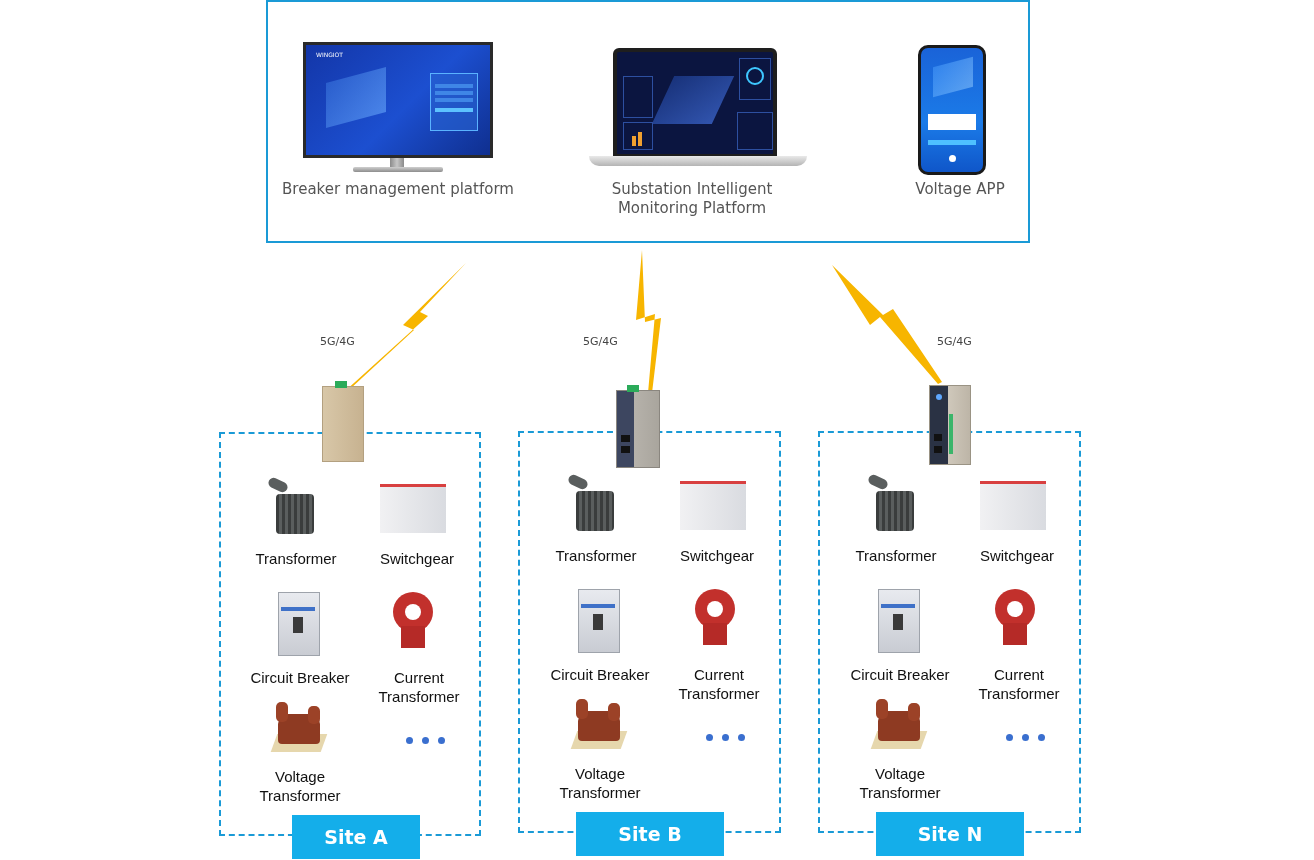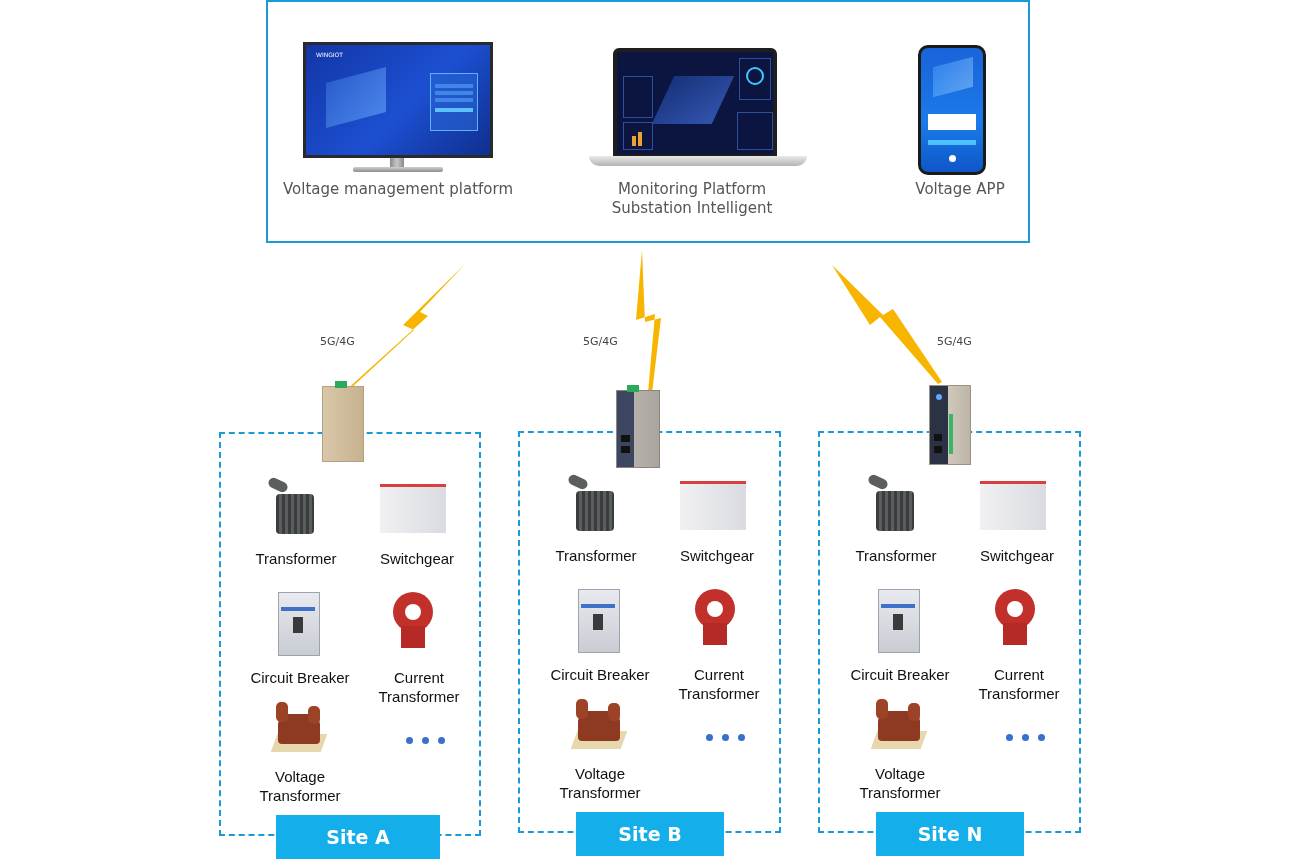--- a/index.html
+++ b/index.html
@@ -46,40 +46,40 @@
     <div class="abs" style="left:20px;top:30px;width:60px;height:45px;background:linear-gradient(135deg,#3b78e0,#6fb0ff);opacity:0.55;transform:skewY(-15deg);"></div>
     <div class="abs" style="left:124px;top:28px;width:46px;height:56px;border:1px solid #5ab3ff;background:rgba(40,100,210,0.6);">
       <div style="margin:10px 4px 3px;height:4px;background:#3f86e6;"></div>
       <div style="margin:3px 4px;height:4px;background:#3f86e6;"></div>
       <div style="margin:3px 4px;height:4px;background:#3f86e6;"></div>
       <div style="margin:6px 4px 0;height:4px;background:#5cc2ff;"></div>
     </div>
   </div>
   <div class="monitor-neck" style="left:390px;top:158px;width:14px;height:10px;"></div>
   <div class="monitor-base" style="left:353px;top:167px;width:90px;height:5px;"></div>
-  <div class="plat-label" style="left:266px;top:180px;width:264px;">Voltage management platform</div>
+  <div class="plat-label" style="left:266px;top:180px;width:264px;">Breaker management platform</div>
 </div>
 
 <div>
   <div class="laptop-screen" style="left:613px;top:48px;width:164px;height:110px;">
     <div class="abs" style="left:46px;top:24px;width:60px;height:48px;background:linear-gradient(135deg,#1c3a8a,#3a63c8);transform:skewX(-25deg);opacity:0.8;"></div>
     <div class="abs" style="left:6px;top:24px;width:28px;height:40px;border:1px solid #2d4fa0;"></div>
     <div class="abs" style="left:6px;top:70px;width:28px;height:26px;border:1px solid #2d4fa0;">
       <div style="position:absolute;left:8px;bottom:3px;width:4px;height:10px;background:#f0a030;"></div>
       <div style="position:absolute;left:14px;bottom:3px;width:4px;height:14px;background:#f0a030;"></div>
     </div>
     <div class="abs" style="left:122px;top:6px;width:30px;height:40px;border:1px solid #2d4fa0;">
       <div style="margin:8px auto 0;width:14px;height:14px;border-radius:50%;border:2px solid #3ec7ff;"></div>
     </div>
     <div class="abs" style="left:120px;top:60px;width:34px;height:36px;border:1px solid #2d4fa0;"></div>
   </div>
   <div class="laptop-base" style="left:589px;top:156px;width:218px;height:10px;"></div>
   <div class="plat-label" style="left:572px;top:180px;width:240px;">
+    <div>Substation Intelligent</div>
     <div>Monitoring Platform</div>
-    <div>Substation Intelligent</div>
   </div>
 </div>
 
 <div>
   <div class="phone" style="left:918px;top:45px;width:68px;height:130px;">
     <div class="abs" style="left:12px;top:14px;width:40px;height:30px;background:linear-gradient(135deg,#4aa0ff,#9ad0ff);opacity:0.5;transform:skewY(-15deg);"></div>
     <div class="abs" style="left:7px;top:66px;width:48px;height:16px;background:#ffffff;"></div>
     <div class="abs" style="left:7px;top:92px;width:48px;height:5px;background:#4ec0ff;"></div>
     <div class="abs" style="left:28px;top:107px;width:7px;height:7px;border-radius:50%;background:#ffffff;"></div>
   </div>
@@ -129,21 +129,21 @@
   </div>
   <div class="dots" style="left:406px;top:737px;">
     <span style="left:0;"></span>
       <span style="left:16px;"></span>
       <span style="left:32px;"></span>
   </div>
   <div class="dev-label" style="left:240px;top:767px;">
     <div>Voltage</div>
     <div>Transformer</div>
   </div>
-  <div class="site-badge" style="left:276px;top:815px;width:164px;height:44px;">Site A</div>
+  <div class="site-badge" style="left:292px;top:815px;width:128px;height:44px;">Site A</div>
 </div>
 
 <div>
   <div class="site-box" style="left:518px;top:431px;width:263px;height:402px;"></div>
   <div class="gw" style="left:616px;top:390px;width:42px;height:76px;background:linear-gradient(90deg,#3d4660 0 40%,#b6b2ab 40%,#a9a59d);border:1px solid #8a867f;">
     <div style="position:absolute;left:10px;top:-6px;width:12px;height:7px;background:#2bab5a;"></div>
     <div style="position:absolute;left:4px;top:44px;width:9px;height:7px;background:#111;"></div>
     <div style="position:absolute;left:4px;top:55px;width:9px;height:7px;background:#111;"></div>
   </div>
   <div class="abs" style="left:568px;top:477px;width:54px;height:58px;">

